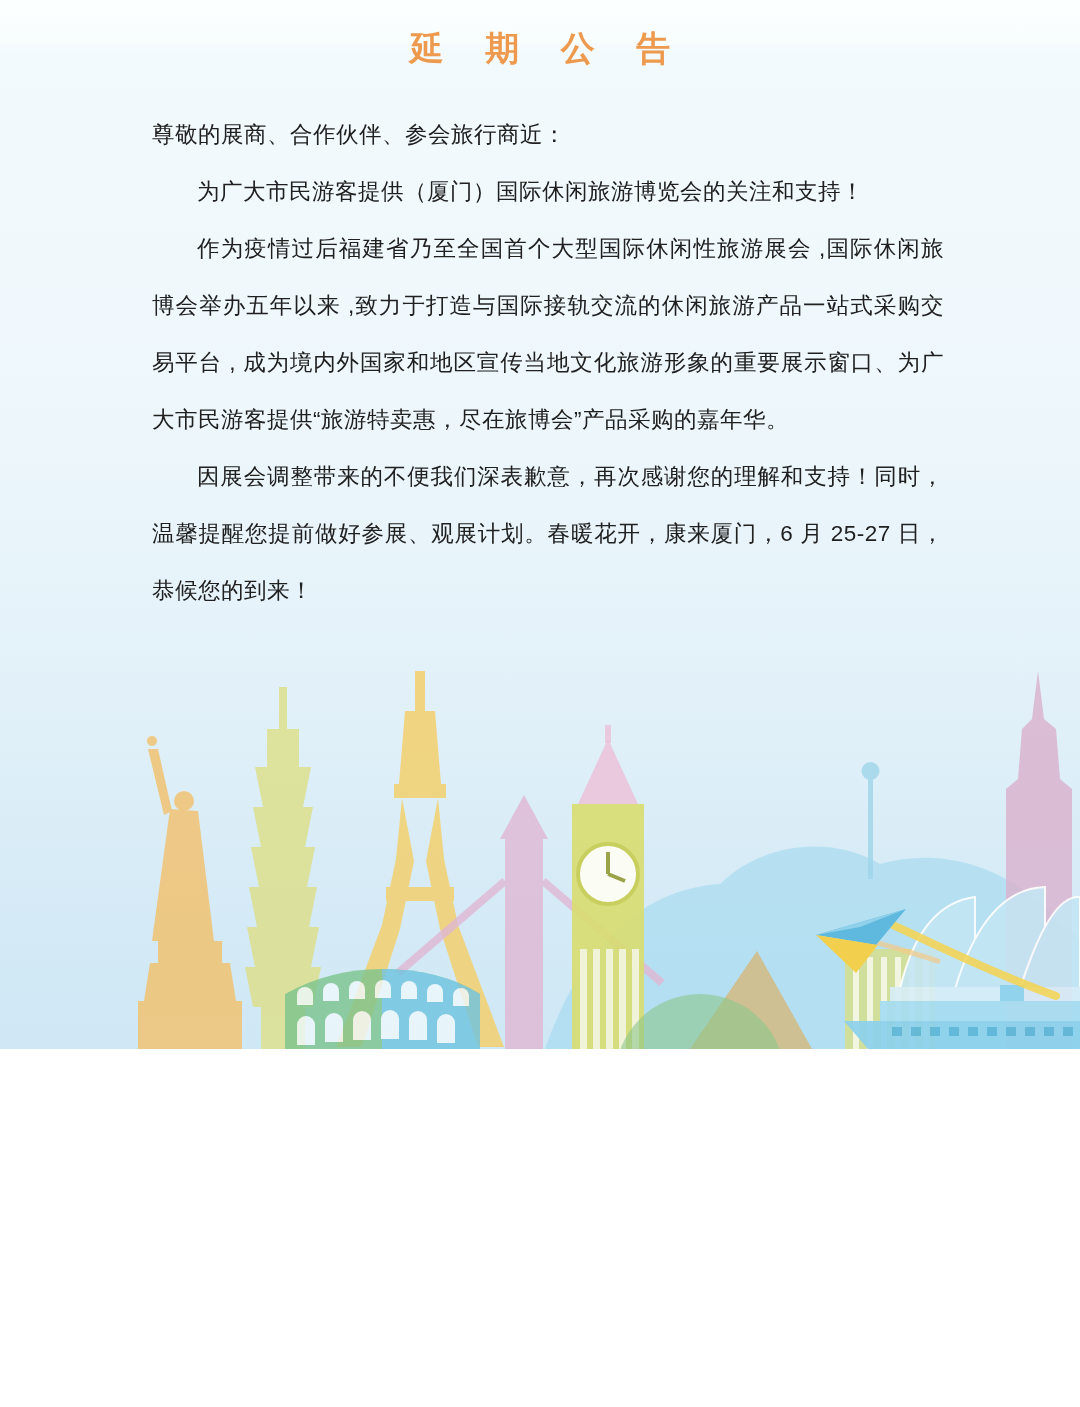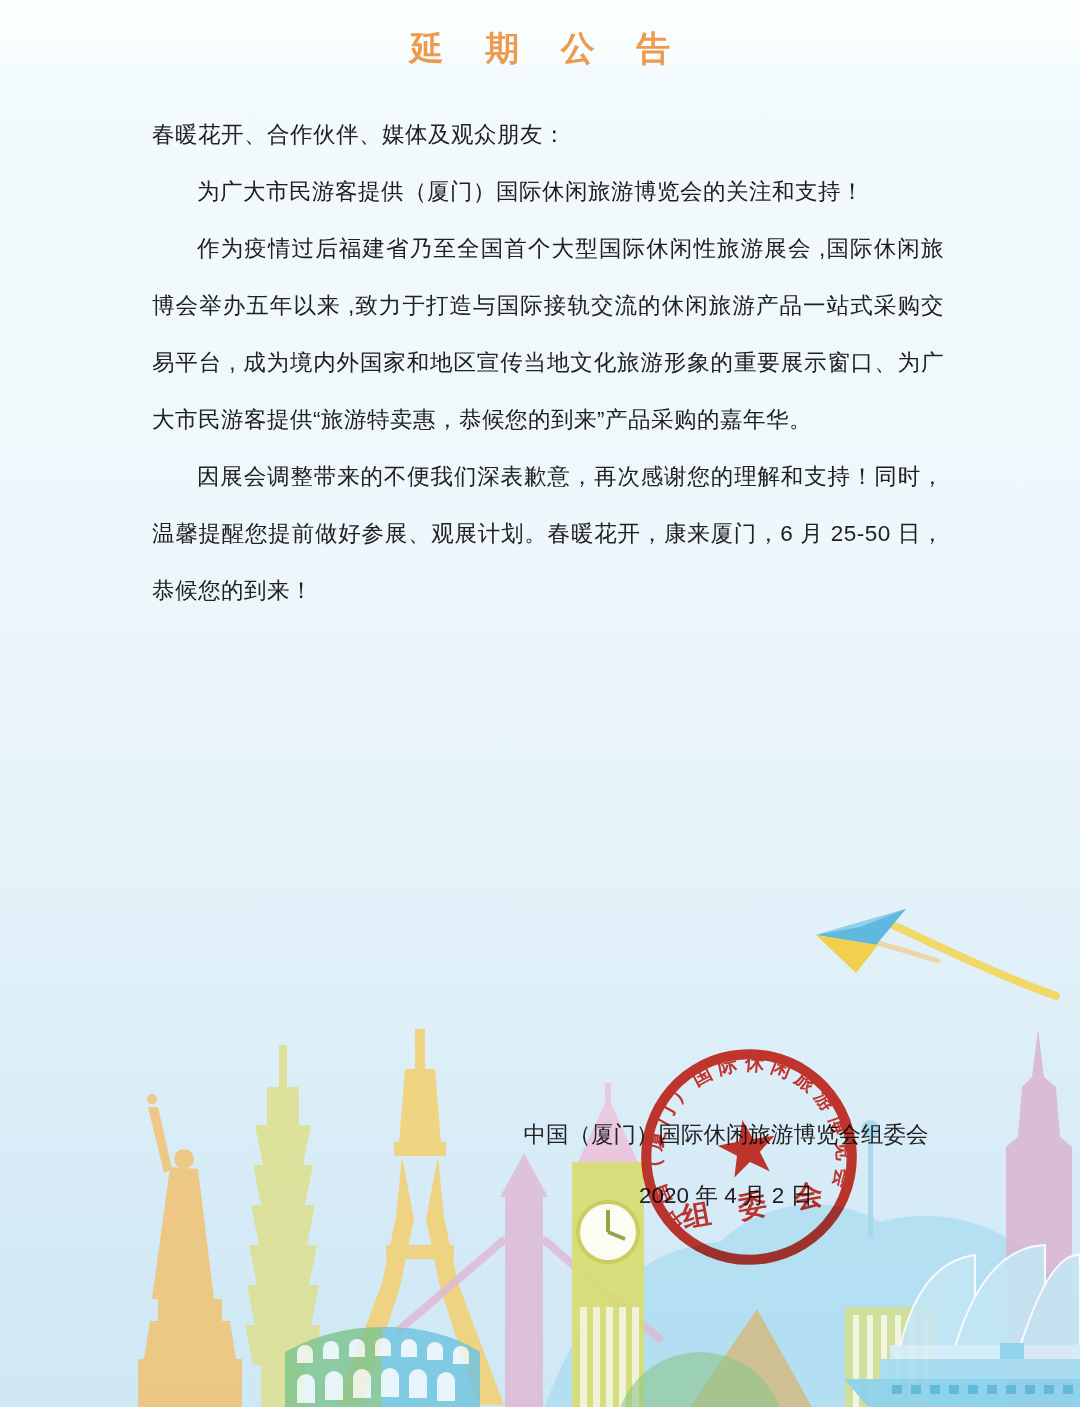--- a/index.html
+++ b/index.html
@@ -1,18 +1,18 @@
 <!DOCTYPE html>
 <html><head>
 <meta charset="utf-8">
 <style>
   html,body{margin:0;padding:0;}
   body{font-family:"Liberation Sans","DejaVu Sans",sans-serif;}
   .page{
-    position:relative;width:1080px;height:1407px;overflow:hidden;
+    position:relative;width:1080px;height:1049px;overflow:hidden;
     background:linear-gradient(180deg,#fcffff 0%,#f8fdfe 4%,#f2fafd 5%,#eef7fb 38%,#e2f1f9 66%,#d4eaf6 88%,#cfe8f5 100%);
   }
   .artwork{position:absolute;left:0;bottom:0;width:1080px;height:400px;z-index:1;}
   .plane{position:absolute;left:798px;top:893px;width:285px;height:125px;z-index:1;}
   .content{position:relative;z-index:2;}
   .doc-title{
     margin-top:26px;text-align:center;font-size:34px;font-weight:bold;
     color:#ee9a4e;letter-spacing:16px;text-indent:16px;
   }
   .letter{width:792px;margin:34px auto 0 152px;font-size:22.5px;color:#202020;
@@ -166,24 +166,24 @@
     <path d="M95 32 C 150 58 200 82 258 103" stroke="#f5d44e" stroke-width="8" stroke-linecap="round" fill="none" opacity="0.85"></path>
     <path d="M60 45 C 90 52 115 60 140 68" stroke="#f3c987" stroke-width="5" stroke-linecap="round" fill="none" opacity="0.7"></path>
     <polygon points="18,42 108,16 78,52" fill="#5fb9de"></polygon>
     <polygon points="18,42 80,52 58,80" fill="#f3cf4e"></polygon>
     <polygon points="18,42 108,16 62,34" fill="#8fd0ea"></polygon>
   </svg>
 
   <div class="content">
     <div class="doc-title">延 期 公 告</div>
     <div class="letter">
-      <p class="salutation">春暖花开、合作伙伴、媒体及观众朋友：</p>
+      <p class="salutation">尊敬的展商、合作伙伴、参会旅行商近：</p>
       <p>为广大市民游客提供（厦门）国际休闲旅游博览会的关注和支持！</p>
-      <p>作为疫情过后福建省乃至全国首个大型国际休闲性旅游展会 ,国际休闲旅博会举办五年以来 ,致力于打造与国际接轨交流的休闲旅游产品一站式采购交易平台 , 成为境内外国家和地区宣传当地文化旅游形象的重要展示窗口、为广大市民游客提供“旅游特卖惠，恭候您的到来”产品采购的嘉年华。</p>
-      <p>因展会调整带来的不便我们深表歉意，再次感谢您的理解和支持！同时，温馨提醒您提前做好参展、观展计划。春暖花开，康来厦门，6 月 25-50 日，恭候您的到来！</p>
+      <p>作为疫情过后福建省乃至全国首个大型国际休闲性旅游展会 ,国际休闲旅博会举办五年以来 ,致力于打造与国际接轨交流的休闲旅游产品一站式采购交易平台 , 成为境内外国家和地区宣传当地文化旅游形象的重要展示窗口、为广大市民游客提供“旅游特卖惠，尽在旅博会”产品采购的嘉年华。</p>
+      <p>因展会调整带来的不便我们深表歉意，再次感谢您的理解和支持！同时，温馨提醒您提前做好参展、观展计划。春暖花开，康来厦门，6 月 25-27 日，恭候您的到来！</p>
     </div>
   </div>
 
   <div class="signature">
     <div>中国（厦门）国际休闲旅游博览会组委会</div>
     <div>2020 年 4 月 2 日</div>
   </div>
 
   <svg class="stamp" viewBox="0 0 230 230" aria-hidden="true">
     <circle cx="115" cy="115" r="101" fill="none" stroke="#dc281e" stroke-width="10"></circle>

